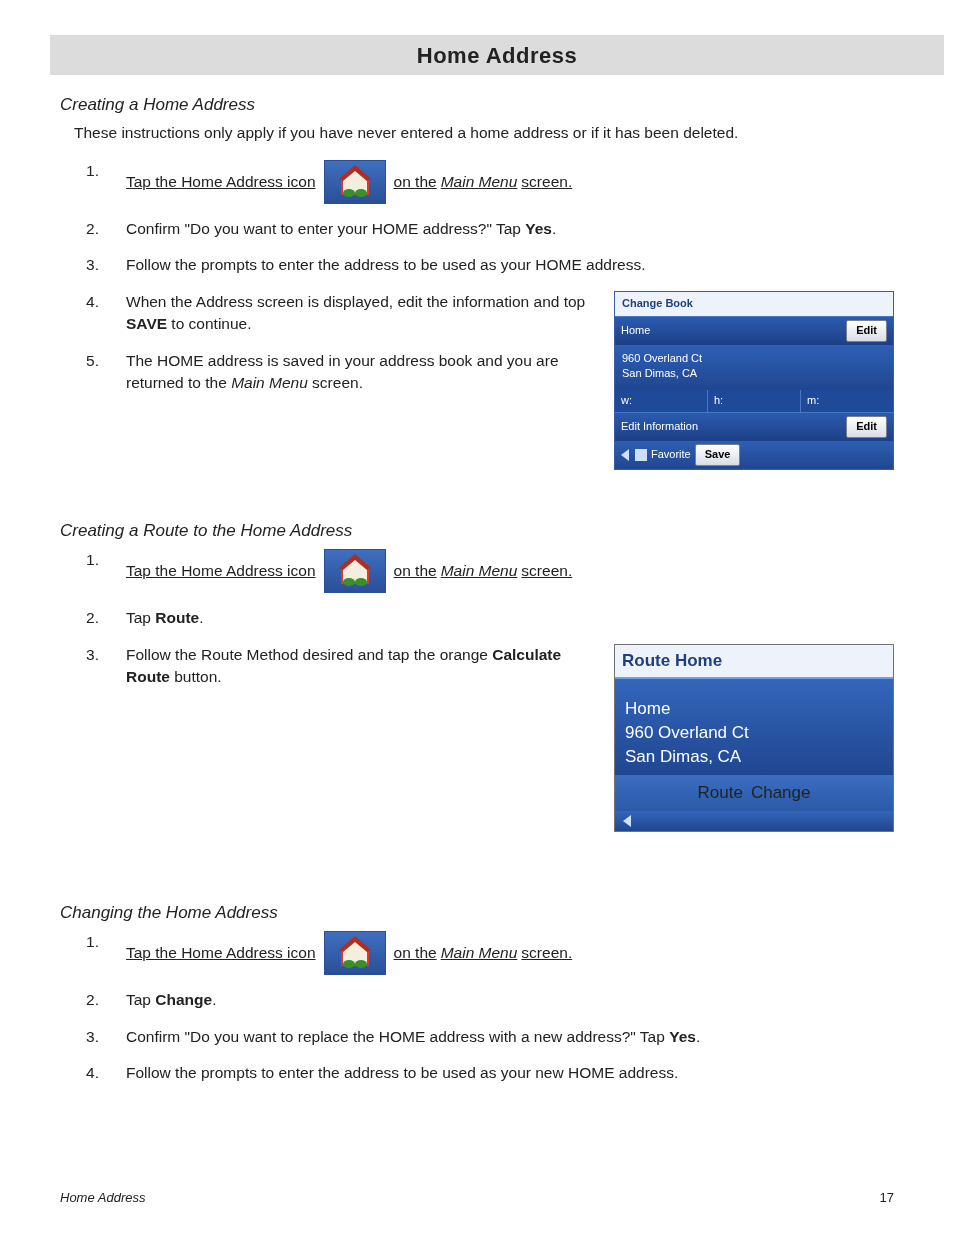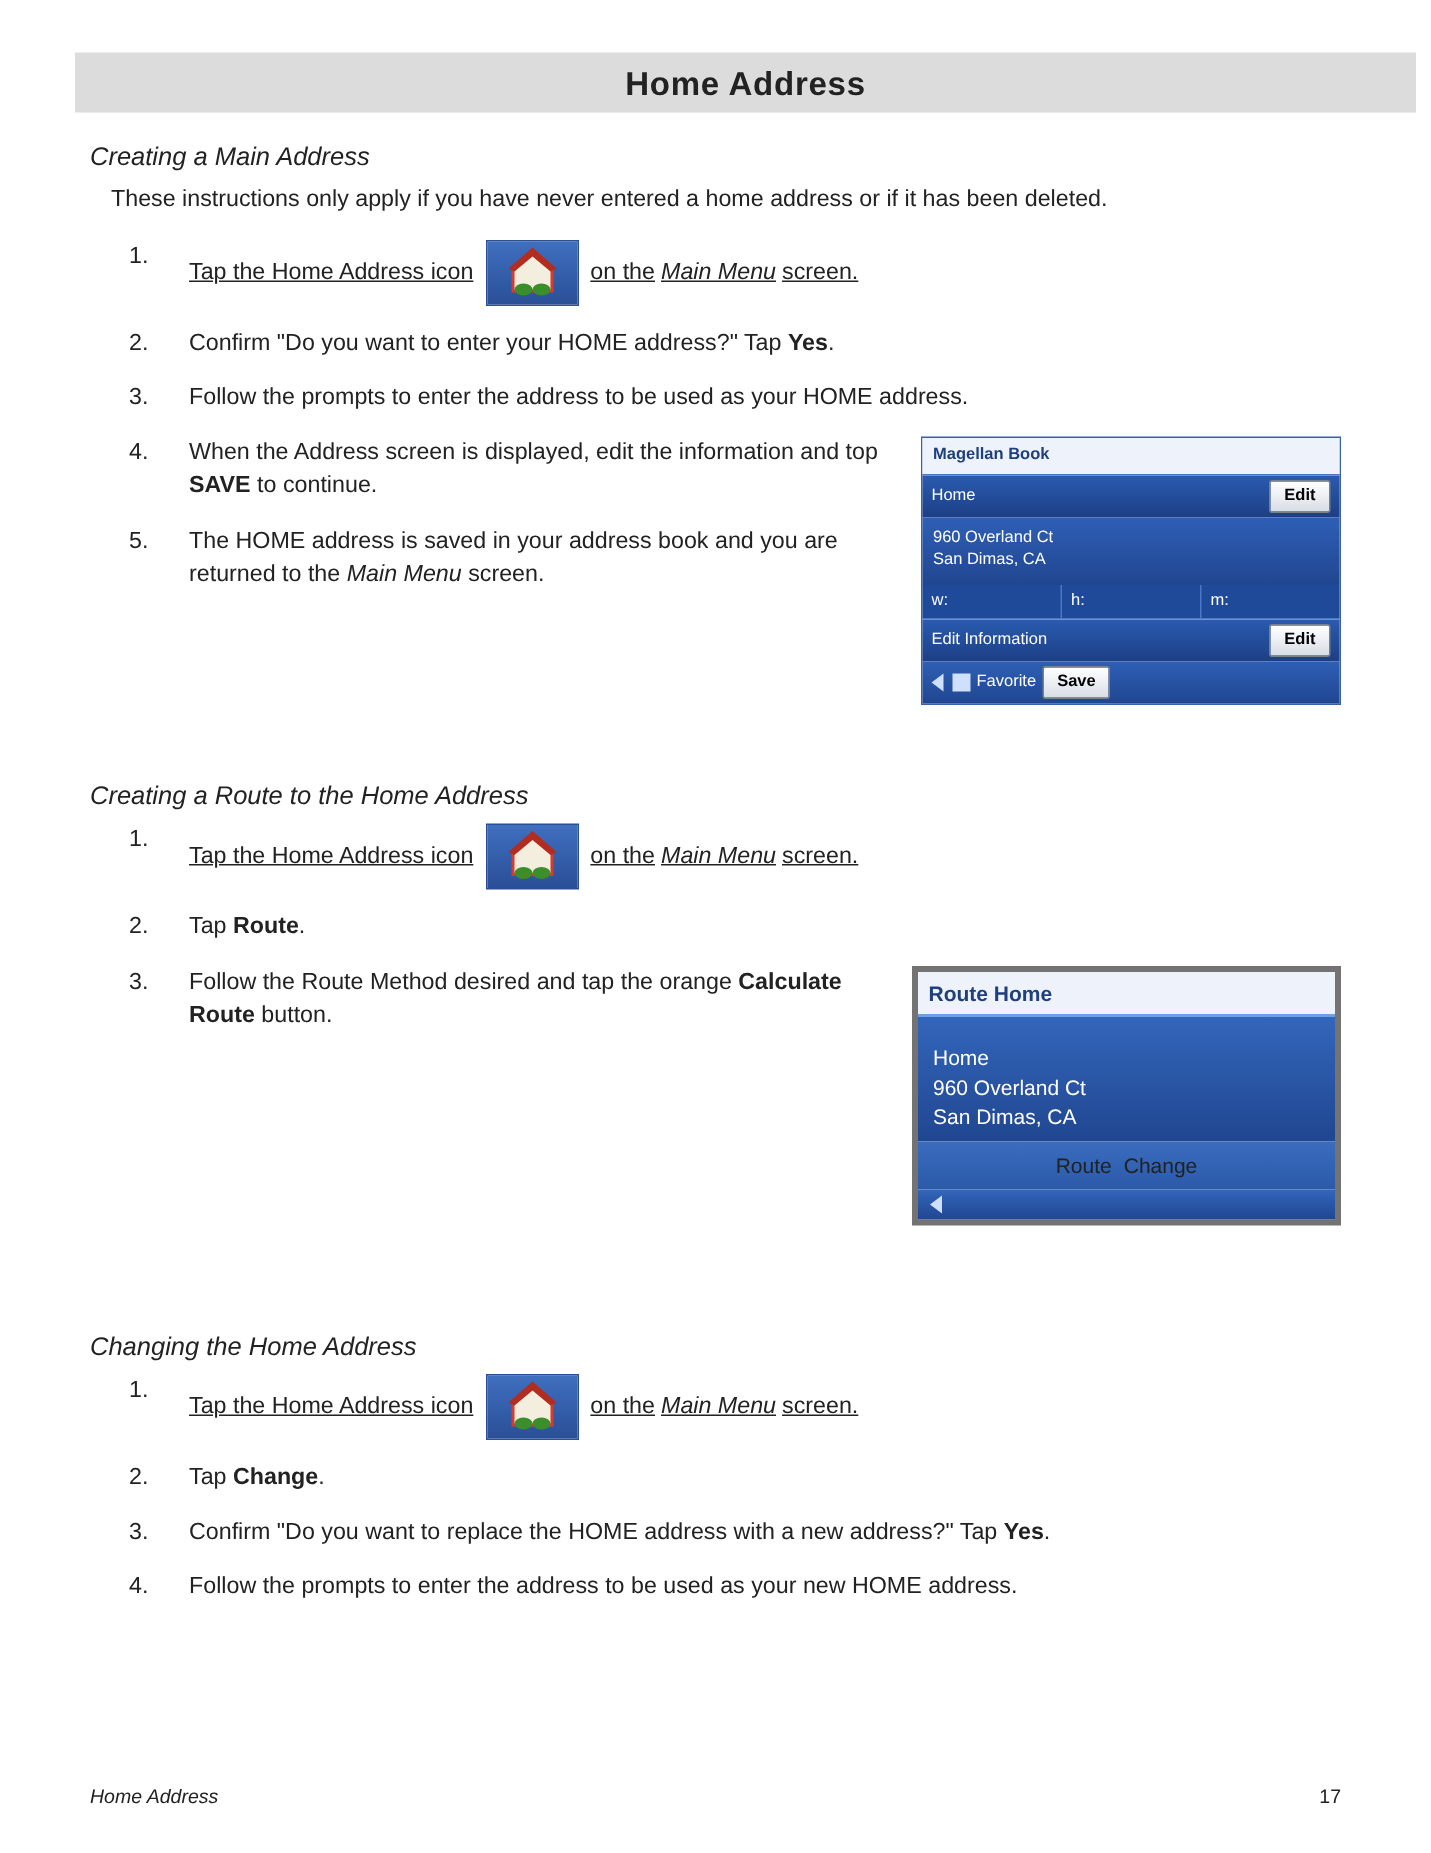--- a/index.html
+++ b/index.html
@@ -147,22 +147,22 @@
     text-align:center;
   }
   .shot .favrow .back {
     width:0;height:0;border-top:6px solid transparent;border-bottom:6px solid transparent;border-right:8px solid #cfe0ff;margin-right:6px;
   }
   .shot .favrow .sq { width:12px;height:12px;background:#cfe0ff;margin-right:4px; }
 
   .shot2 {
     width: 278px;
     font-family: Arial, sans-serif;
-    font-size: 14px;
-    border: 4px solid #737373;
+    font-size: 17px;
+    border: 1px solid #737373;
   }
   .shot2 .shot-title {
     background: #eef3fb;
     color: #1f3f7d;
     font-weight: bold;
     padding: 4px 7px;
   }
   .shot2 .body {
     background: linear-gradient(#3366bb,#204690);
     padding: 18px 10px 6px 10px;
@@ -201,21 +201,21 @@
   .clear { clear: both; height: 1px; }
 </style>
 </head>
 <body>
 
 <div class="page">
 
   <div class="title-bar">Home Address</div>
 
 
-  <div class="sub">Creating a Main Address</div>
+  <div class="sub">Creating a Home Address</div>
   <p class="note">These instructions only apply if you have never entered a home address or if it has been deleted.</p>
 
   <ol class="steps">
     <li>
       <span class="row-with-icon">
         <span>Tap the Home Address icon </span>
         <span class="home-icon">
           <svg viewBox="0 0 40 34">
             <polygon points="20,2 34,14 34,30 6,30 6,14" fill="#d53b2e"></polygon>
             <polygon points="20,4 32,14 32,28 8,28 8,14" fill="#f3eedd"></polygon>
@@ -229,21 +229,21 @@
         <span> screen.</span>
       </span>
     </li>
     <li>
       <span>Confirm "Do you want to enter your HOME address?"  Tap </span><b>Yes</b><span>.</span>
     </li>
     <li>Follow the prompts to enter the address to be used as your HOME address.</li>
     <li class="row-with-float">
       
       <div class="float-shot shot">
-        <div class="shot-title">Magellan Book</div>
+        <div class="shot-title">Change Book</div>
         <div class="row">
           <span class="grow">Home</span>
           <span class="btn">Edit</span>
         </div>
         <div class="addr">
           <div>960 Overland Ct</div>
           <div>San Dimas, CA</div>
         </div>
         <div class="phones">
           <div>w:</div>

